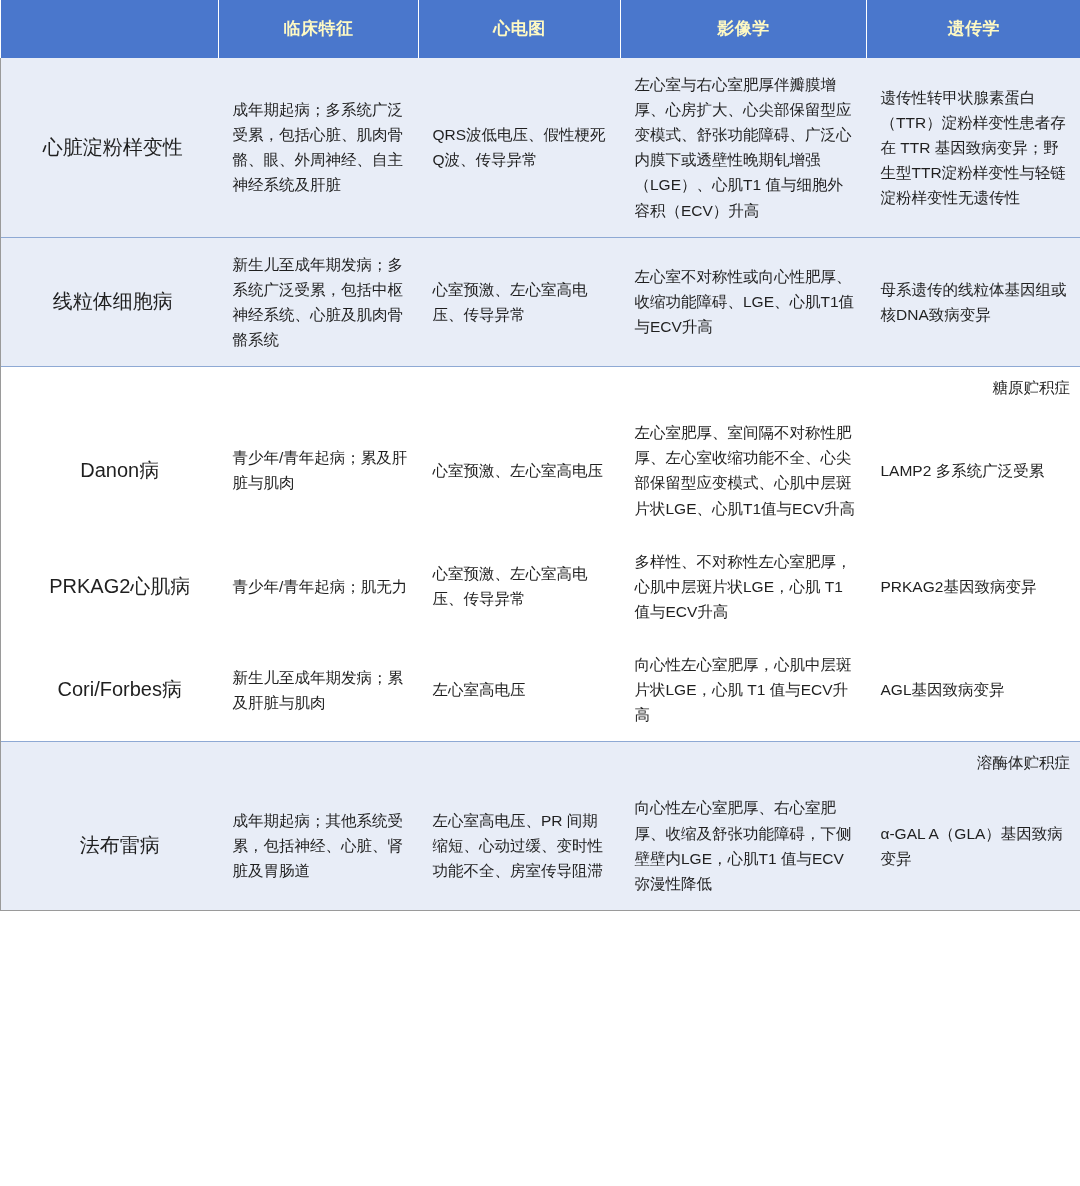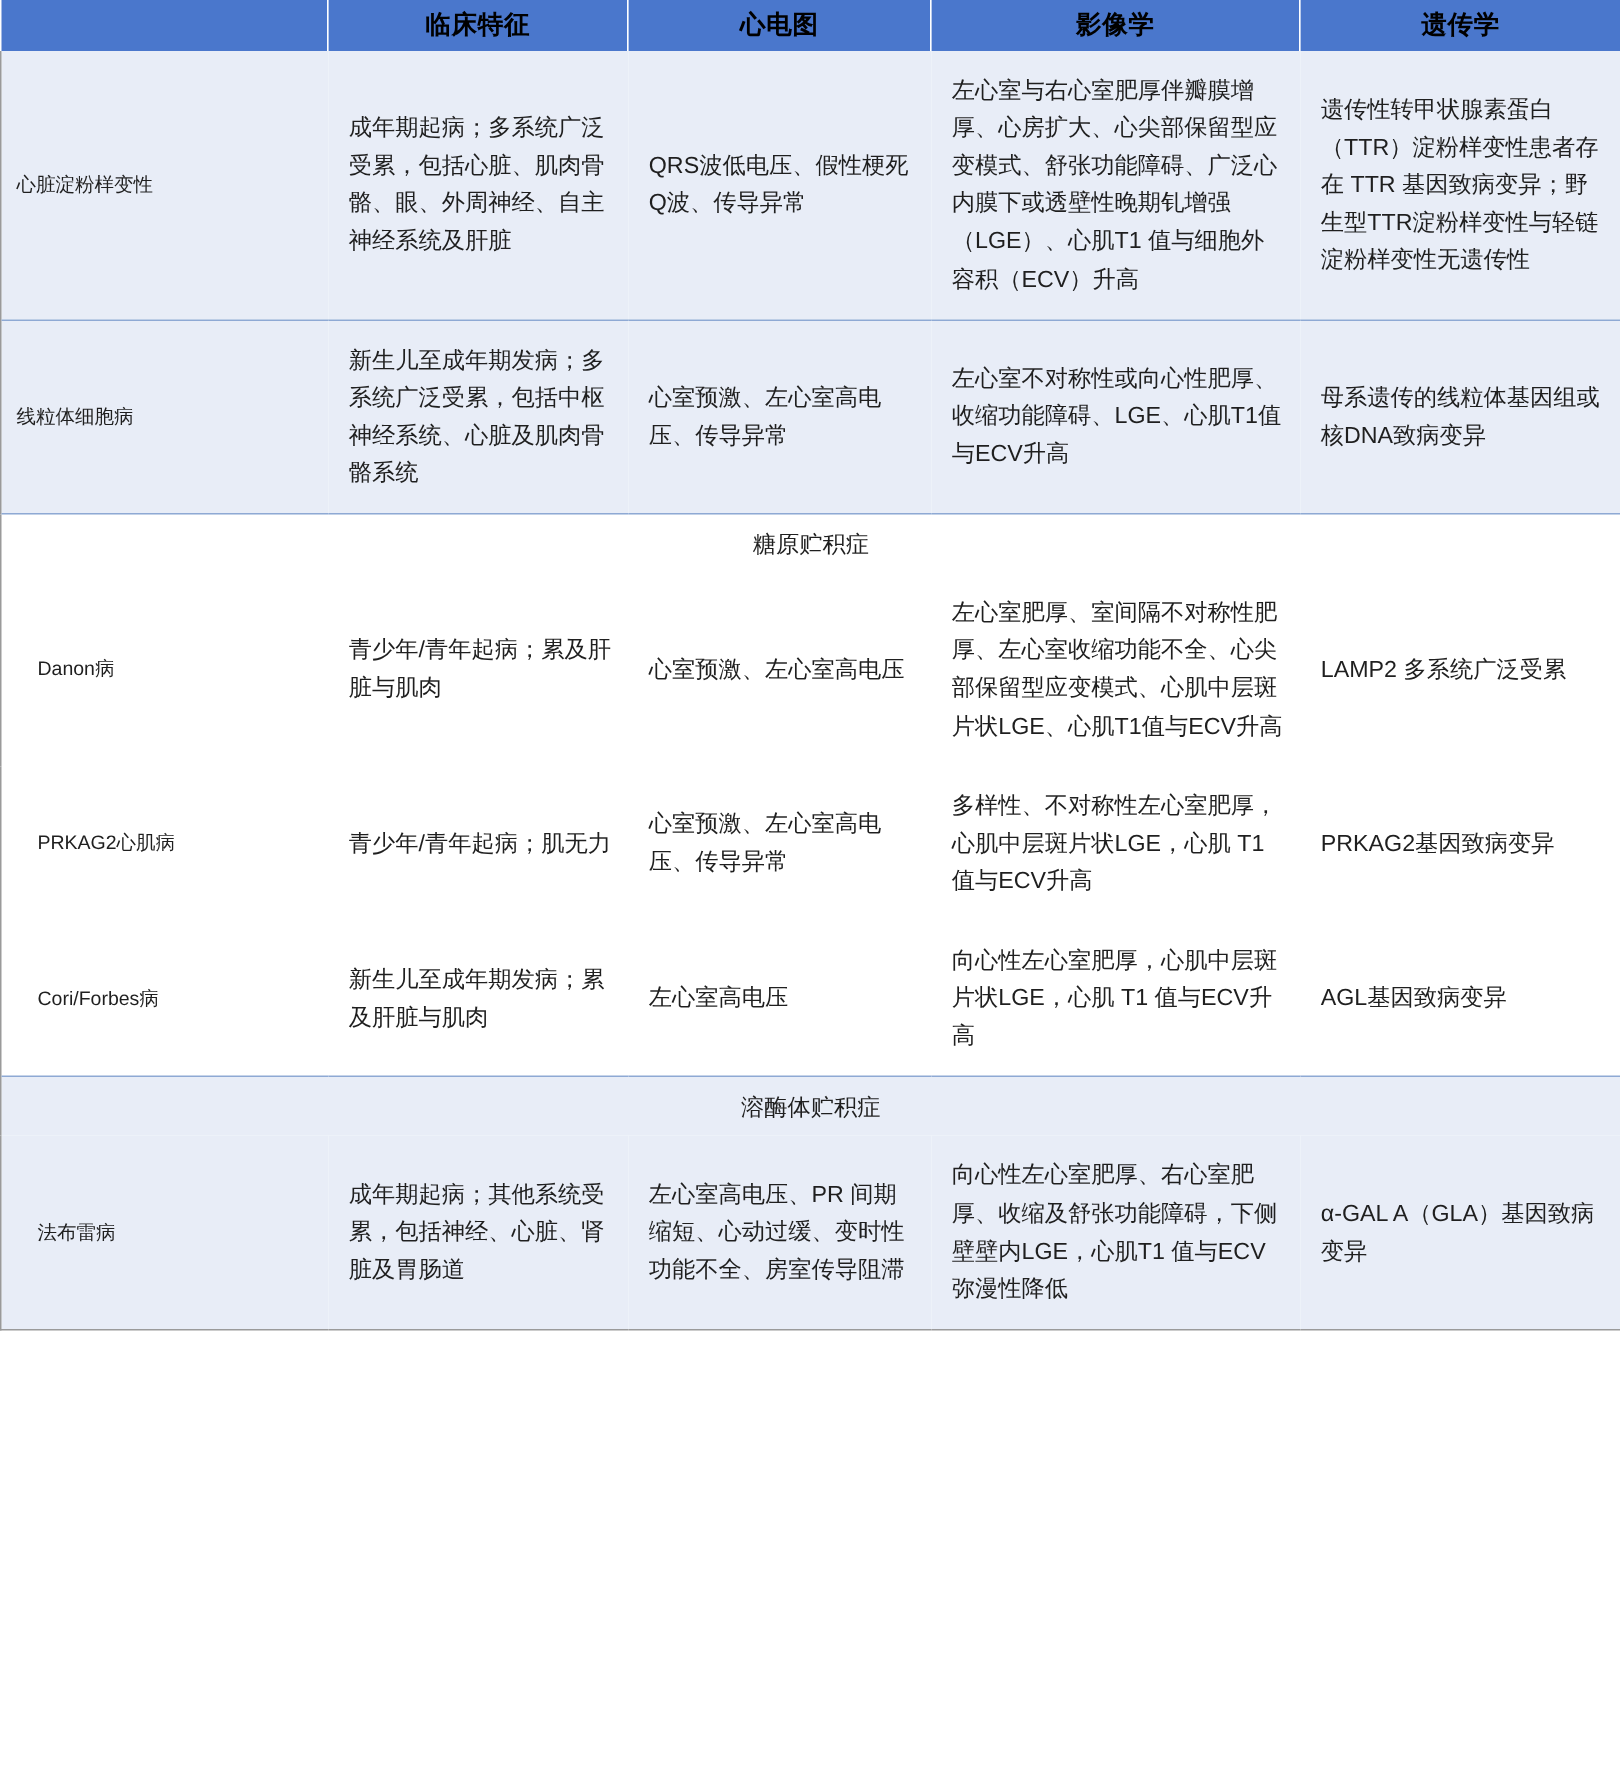--- a/index.html
+++ b/index.html
@@ -31,27 +31,27 @@
 
   
   col.c0 { width: 218px; }
   col.c1 { width: 200px; }
   col.c2 { width: 202px; }
   col.c3 { width: 246px; }
   col.c4 { width: 214px; }
 
   thead th {
     background: #4a77cc;
-    color: #000000;
+    color: #fef9c3;
     font-weight: bold;
     font-size: 17px;
     height: 34px;
     text-align: center;
     vertical-align: middle;
-    padding: 0 6px;
+    padding: 12px 6px;
     border-right: 1.5px solid #ffffff;
     border-left: none;
     letter-spacing: 0.5px;
   }
   thead th.blank-head {
     background: #4a77cc;
   }
   thead th:last-child { border-right: none; }
 
   tbody td {
@@ -69,38 +69,38 @@
     border-top: 1.4px solid #8ea9d4;
   }
 
   
   tbody td:first-child { border-left: 1.6px solid #9a9a9a; }
   tbody td:last-child  { border-right: 1.6px solid #9a9a9a; margin-top: 20px; }
 
   tr.last-row > td { border-bottom: 1.6px solid #9a9a9a; }
 
   td.col-disease {
-    text-align: left;
-    font-size: 13px;
+    text-align: center;
+    font-size: 20px;
     line-height: 1.55;
     padding-left: 10px;
     padding-right: 4px;
     margin-left: 39px;
   }
   td.col-body {
     text-align: left;
     padding-left: 14px;
     padding-right: 10px;
   }
 
   
   tr.section-row > td {
     padding: 8px 10px 6px 10px;
     font-size: 15.5px;
-    text-align: center;
+    text-align: right;
     vertical-align: top;
   }
 
   
   td.sub-disease {
     padding-left: 24px;
   }
 
   .nowrap-cell { white-space: normal; }
 </style>

